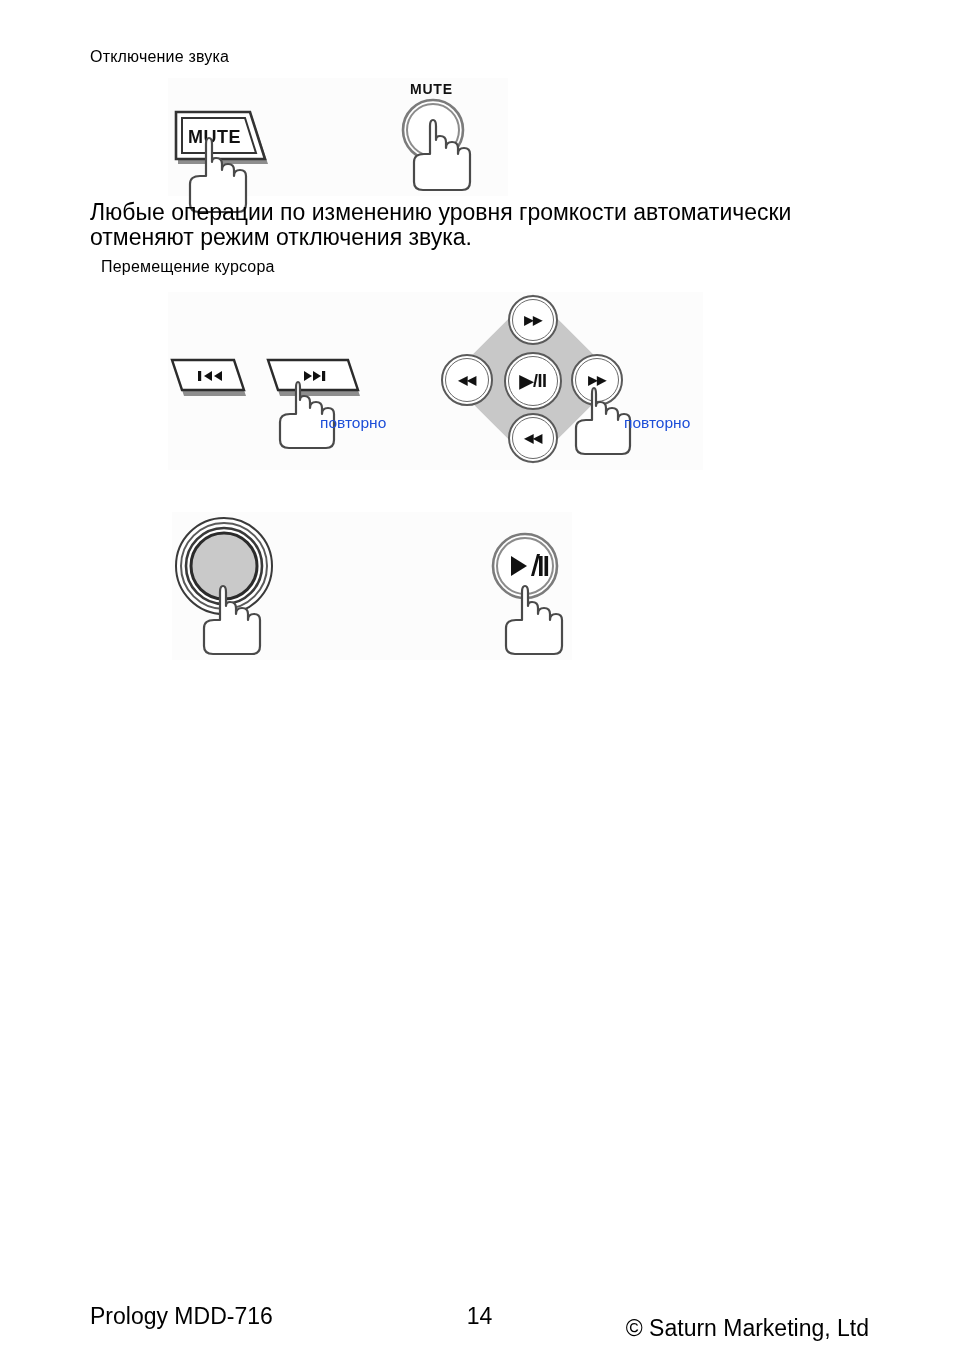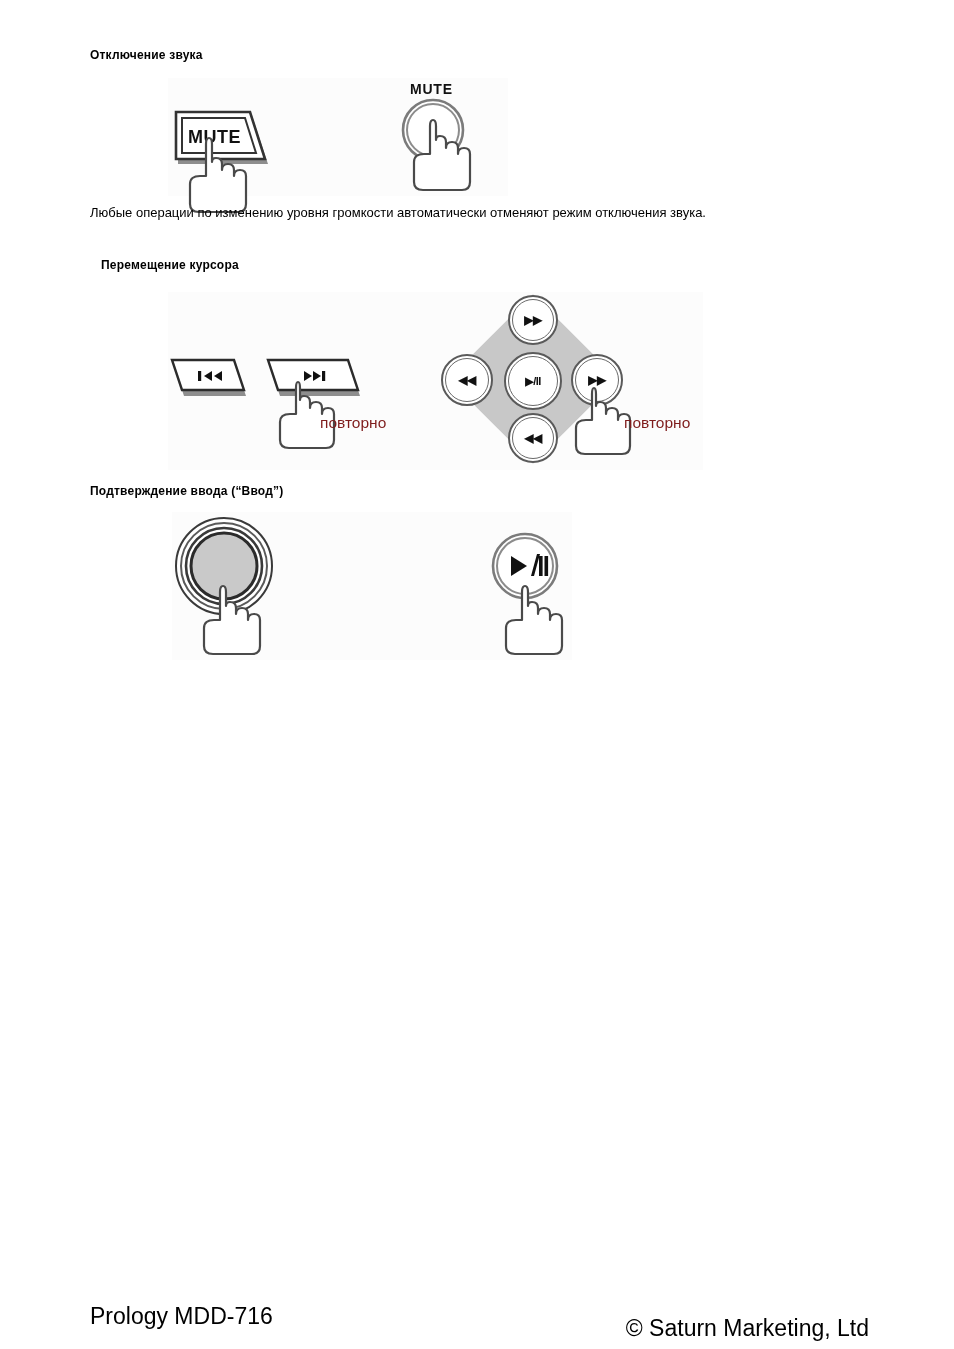--- a/index.html
+++ b/index.html
@@ -18,28 +18,28 @@
   .page {
     position: absolute;
     left: 0; top: 0;
     width: 954px;
     height: 1349px;
   }
 
   
   .heading {
     position: absolute;
-    font-size: 12px;
-    font-weight: bold;
+    font-size: 16px;
+    font-weight: normal;
     letter-spacing: 0.2px;
     white-space: nowrap;
   }
   .bodytext {
     position: absolute;
-    font-size: 13px;
+    font-size: 23px;
     line-height: 25px;
     font-weight: normal;
   }
 
   
   .figure {
     position: absolute;
     background: #fcfcfc;
   }
 
@@ -66,21 +66,21 @@
     z-index: 2;
     font-size: 12px;
     font-weight: bold;
     color: #111111;
     letter-spacing: -0.5px;
     line-height: 1;
   }
   .label-repeat {
     position: absolute;
     font-size: 15.5px;
-    color: #7f1d1d;
+    color: #1d4ed8;
     white-space: nowrap;
   }
 
   
   .footer {
     position: absolute;
     left: 90px;
     right: 85px;
     bottom: 20px;
     height: 26px;
@@ -169,21 +169,21 @@
 
       <div class="circle-btn" style="left:68px; top:1px; width:50px; height:50px;">
         <span class="glyph">▶▶</span>
       </div>
 
       <div class="circle-btn" style="left:1px; top:60px; width:52px; height:52px;">
         <span class="glyph">◀◀</span>
       </div>
 
       <div class="circle-btn" style="left:64px; top:58px; width:58px; height:58px;">
-        <span class="glyph" style="font-size:11px;">▶/II</span>
+        <span class="glyph" style="font-size:18px;">▶/II</span>
       </div>
 
       <div class="circle-btn" style="left:131px; top:60px; width:52px; height:52px;">
         <span class="glyph">▶▶</span>
       </div>
 
       <div class="circle-btn" style="left:68px; top:119px; width:50px; height:50px;">
         <span class="glyph">◀◀</span>
       </div>
 
@@ -192,21 +192,20 @@
           <path d="M20 4 L20 30 L14 30 Q4 30 4 38 L4 56 Q4 64 13 64 L50 64 Q58 64 58 56
                    L58 30 Q58 24 52 24 Q46 24 46 30 L46 24 Q46 18 40 18 Q34 18 34 24 L34 18
                    Q34 12 28 12 Q24 12 24 16 L24 4 Q24 -2 22 -2 Q20 -2 20 4 Z"></path>
         </g>
       </svg>
     </div>
 
     <div class="label-repeat" style="left:456px; top:122px;">повторно</div>
   </div>
 
-  <div class="heading" style="left:90px; top:484px;">Подтверждение ввода (“Ввод”)</div>
 
   <div class="figure" style="left:172px; top:512px; width:400px; height:148px;">
 
     <svg width="130" height="148" viewBox="0 0 130 148" style="position:absolute;left:0px;top:0px;">
       <circle cx="52" cy="54" r="48" fill="#ffffff" stroke="#3a3a3a" stroke-width="2"></circle>
       <circle cx="52" cy="54" r="43" fill="#ffffff" stroke="#5a5a5a" stroke-width="2"></circle>
       <circle cx="52" cy="54" r="38" fill="#ffffff" stroke="#3a3a3a" stroke-width="2.6"></circle>
       <circle cx="52" cy="54" r="33" fill="#c9c9c9" stroke="#2b2b2b" stroke-width="3"></circle>
       <g fill="#ffffff" stroke="#4a4a4a" stroke-width="2.2" stroke-linejoin="round">
         <path d="M48 80 L48 108 L42 108 Q32 108 32 116 L32 134 Q32 142 41 142 L80 142
@@ -229,16 +228,17 @@
         <path d="M45 76 L45 104 L39 104 Q29 104 29 112 L29 130 Q29 138 38 138 L77 138
                  Q85 138 85 130 L85 104 Q85 98 79 98 Q73 98 73 104 L73 98
                  Q73 92 67 92 Q61 92 61 98 L61 92 Q61 86 55 86 Q51 86 51 90 L51 76
                  Q51 70 48 70 Q45 70 45 76 Z"></path>
       </g>
     </svg>
   </div>
 
   <div class="footer">
     <span class="footer-left">Prology MDD-716</span>
+    <span class="footer-mid">14</span>
     <span class="footer-right">© Saturn Marketing, Ltd</span>
   </div>
 
 </div>
 
 </body></html>

